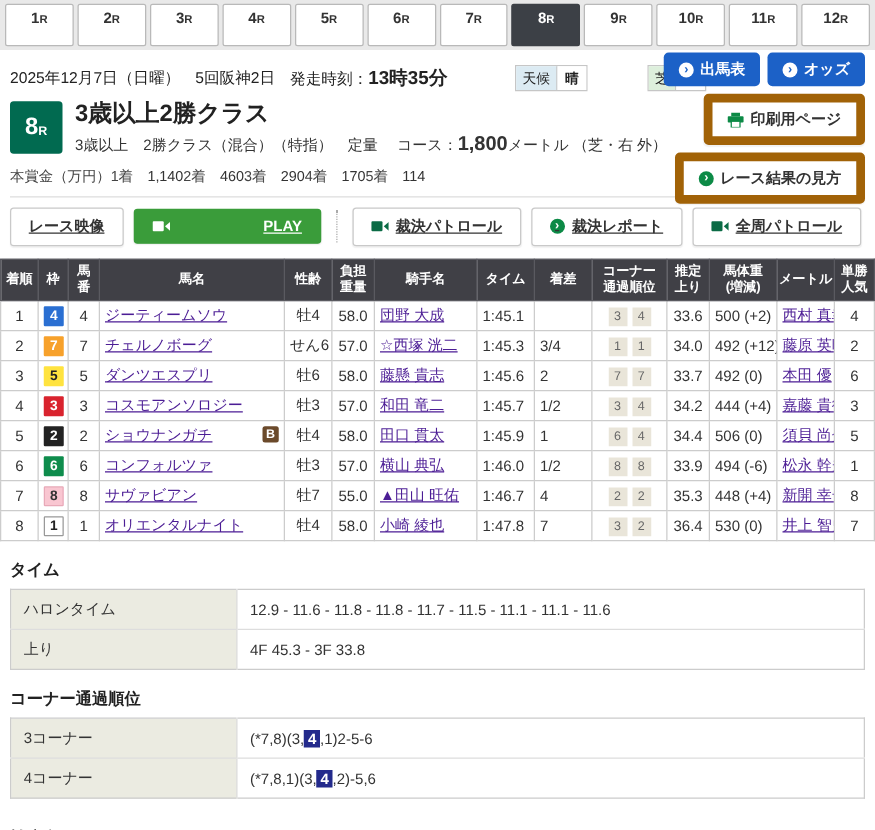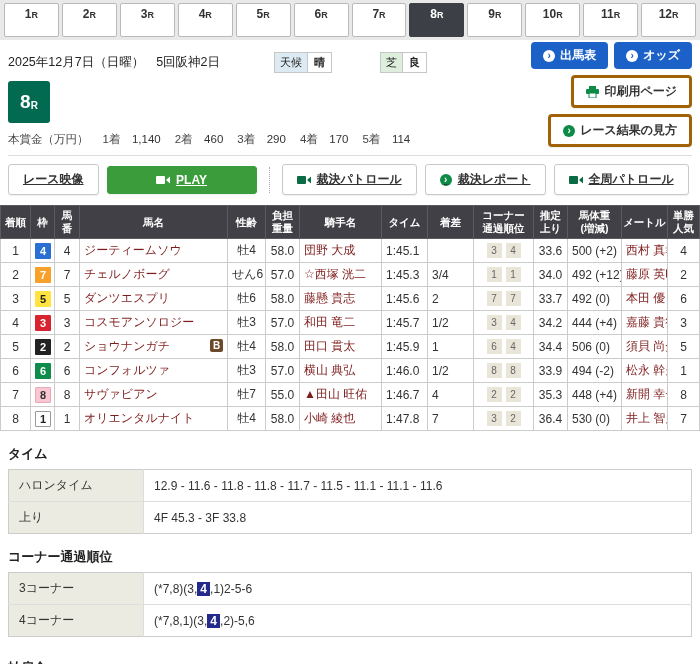--- a/index.html
+++ b/index.html
@@ -32,64 +32,64 @@
 
   .top-buttons { position: absolute; right: 8px; top: 2px; width: 200px; display: flex; flex-direction: column; align-items: flex-end; gap: 6px; }
   .btn-row { display: flex; gap: 6px; }
   .blue-btn {
     background: #1c61c7; color: #fff; font-weight: bold; font-size: 12px;
     border: none; border-radius: 4px; padding: 5px 12px; cursor: pointer;
     display: inline-flex; align-items: center; gap: 5px;
   }
   .white-btn {
     background: #fff; color: #333; font-weight: bold; font-size: 12px;
-    border: 3px solid #a16207; border-radius: 4px; padding: 5px 12px; cursor: pointer;
+    border: 7px solid #a16207; border-radius: 4px; padding: 5px 12px; cursor: pointer;
     display: inline-flex; align-items: center; gap: 5px; box-shadow: 0 1px 1px rgba(0,0,0,.06);
   }
   .circ { display: inline-block; width: 12px; height: 12px; border-radius: 50%; background: #fff;
           color: #1c61c7; font-size: 10px; line-height: 12px; text-align: center; font-weight: bold; }
   .circ.green { background: #0c8a46; color: #fff; }
 
   .title-row { display: flex; align-items: flex-start; gap: 10px; }
   .race-badge {
     width: 42px; height: 42px; background: #016a50; color: #fff; border-radius: 3px;
     display: flex; align-items: center; justify-content: center;
     font-size: 19px; font-weight: bold; flex-shrink: 0;
   }
   .race-badge .r { font-size: 10px; margin-top: 6px; }
   .race-title { font-size: 19px; font-weight: bold; color: #222; line-height: 1.15; }
   .race-cond { font-size: 12px; color: #333; margin-top: 4px; }
   .race-cond .dist { font-size: 16px; font-weight: bold; }
-  .prize-line { margin: 9px 0 0 0; font-size: 11.5px; color: #333; display: flex; gap: 14px; }
+  .prize-line { margin: 9px 0 0 0; font-size: 11.5px; color: #333; display: flex; gap: 0; }
   .prize-line .pl { color: #444; }
   .head-rule { border: none; border-top: 1px solid #ddd; margin: 8px 0 0 0; }
 
   
   .media-row { display: flex; align-items: center; gap: 8px; padding: 8px; }
   .media-btn {
     background: #fff; border: 1px solid #c9c9c9; border-radius: 3px; font-weight: bold;
     font-size: 12px; color: #333; padding: 6px 14px; cursor: pointer;
     display: inline-flex; align-items: center; gap: 6px; box-shadow: 0 1px 1px rgba(0,0,0,.06); text-decoration: underline;
   }
-  .media-btn.play { background: #3a9c3a; border-color: #3a9c3a; color: #fff; width: 150px; justify-content: center; }
+  .media-btn.play { background: #3a9c3a; border-color: #3a9c3a; color: #fff; width: 150px; justify-content: space-between; }
   .vsep { border-left: 1px dotted #aaa; height: 26px; margin: 0 4px; }
   .cam-icon, .prn-icon { display: inline-flex; }
 
   
   table.results { width: 100%; border-collapse: collapse; table-layout: fixed; margin-top: 2px; }
   table.results th {
     background: #404046; color: #fff; font-size: 10.5px; font-weight: bold;
     padding: 3px 1px; border: 1px solid #5a5a60; line-height: 1.25; white-space: pre-line;
   }
   table.results td {
     border: 1px solid #ccc; padding: 3px 4px; font-size: 12px; height: 22px;
     background: #fff; overflow: hidden; white-space: nowrap;
   }
   td.ctr { text-align: center; } td.rgt { text-align: center; }
-  a.lnk { color: #7f1d1d; cursor: pointer; }
+  a.lnk { color: #4c1d95; text-decoration: underline; cursor: pointer; }
   .frame-badge {
     display: inline-block; width: 16px; height: 16px; line-height: 16px; text-align: center;
     font-weight: bold; font-size: 11px; border-radius: 1px;
   }
   .fc-white  { background: #fff; color: #222; border: 1px solid #999; line-height: 14px; }
   .fc-black  { background: #222; color: #fff; }
   .fc-red    { background: #d9232e; color: #fff; }
   .fc-blue   { background: #2a6fd2; color: #fff; }
   .fc-yellow { background: #ffe33f; color: #222; }
   .fc-green  { background: #0e8c4c; color: #fff; }
@@ -103,21 +103,21 @@
     float: right; width: 13px; height: 13px; line-height: 13px; background: #6b4a2b; color: #fff;
     font-size: 10px; font-weight: bold; text-align: center; border-radius: 2px; margin-top: 1px;
   }
 
   
   .section { padding: 0 8px; }
   .sec-title { font-weight: bold; font-size: 13px; color: #222; margin: 14px 0 6px 0; }
   table.kv { width: 100%; border-collapse: collapse; border: 1px solid #ccc; }
   table.kv td { padding: 7px 10px; font-size: 12px; border-top: 1px solid #ddd; background: #fff; }
   table.kv tr:first-child td { border-top: none; }
-  table.kv td.lab { width: 135px; background: #ebebe1; border-right: 1px solid #ddd; }
+  table.kv td.lab { width: 181px; background: #ebebe1; border-right: 1px solid #ddd; }
   .nav-mark { background: #232a8c; color: #fff; padding: 0 3px; font-weight: bold; }
 </style>
 </head>
 <body>
 
 <div class="page">
 
   <div class="tabbar" id="tabbar">
       <div class="tab"><span>1</span><span class="r">R</span></div>
       <div class="tab"><span>2</span><span class="r">R</span></div>
@@ -157,34 +157,43 @@
       </button>
       <button class="white-btn">
         <span class="circ green">›</span>
         <span>レース結果の見方</span>
       </button>
     </div>
 
     <div class="info-line">
       <span class="seg">2025年12月7日（日曜）</span>
       <span class="seg">5回阪神2日</span>
+      <span class="seg"><span>発走時刻：</span><span class="start-time">13時35分</span></span>
       <span class="wbadge">
         <span class="lab">天候</span>
         <span class="val">晴</span>
       </span>
       <span class="wbadge turf">
         <span class="lab">芝</span>
         <span class="val">良</span>
       </span>
     </div>
 
     <div class="title-row">
       <div class="race-badge">
         <span>8</span>
           <span class="r">R</span>
+      </div>
+      <div>
+        <div class="race-title">3歳以上2勝クラス</div>
+        <div class="race-cond">
+          <span>3歳以上　2勝クラス（混合）（特指）　定量</span>　
+          <span>コース：</span><span class="dist">1,800</span><span>メートル</span>
+          <span>（芝・右 外）</span>
+        </div>
       </div>
     </div>
 
     <div class="prize-line" id="prize-line">
       <span class="pl">本賞金（万円）</span>
     <span><span class="pl">1着　</span><span>1,140</span></span>
         <span><span class="pl">2着　</span><span>460</span></span>
         <span><span class="pl">3着　</span><span>290</span></span>
         <span><span class="pl">4着　</span><span>170</span></span>
         <span><span class="pl">5着　</span><span>114</span></span>
@@ -357,21 +366,21 @@
           <td class="ctr"><span class="frame-badge fc-green">6</span></td>
           <td class="ctr">6</td>
           <td><a class="lnk">コンフォルツァ</a></td>
           <td class="ctr">牡3</td>
           <td class="ctr">57.0</td>
           <td><a class="lnk">横山 典弘</a></td>
           <td>1:46.0</td>
           <td>1/2</td>
           <td class="ctr"><span class="corner-badge">8</span><span class="corner-badge">8</span></td>
           <td class="rgt">33.9</td>
-          <td>494 (-2)</td>
+          <td>494 (-6)</td>
           <td><a class="lnk">松永 幹夫</a></td>
           <td class="ctr">1</td>
         </tr>
         <tr>
           <td class="ctr">7</td>
           <td class="ctr"><span class="frame-badge fc-pink">8</span></td>
           <td class="ctr">8</td>
           <td><a class="lnk">サヴァビアン</a></td>
           <td class="ctr">牡7</td>
           <td class="ctr">55.0</td>

